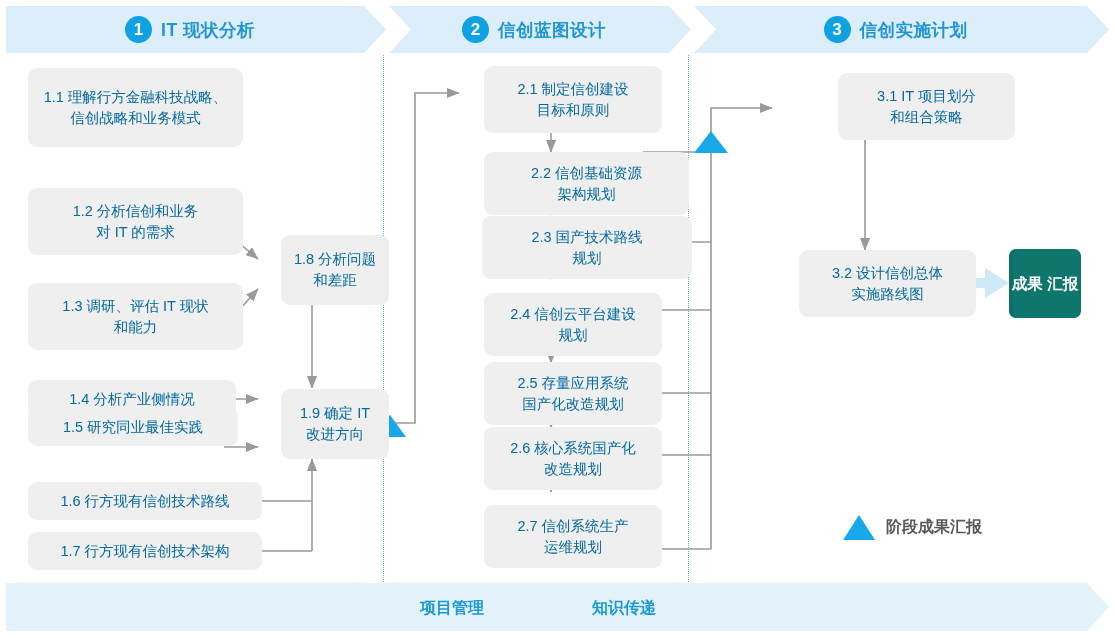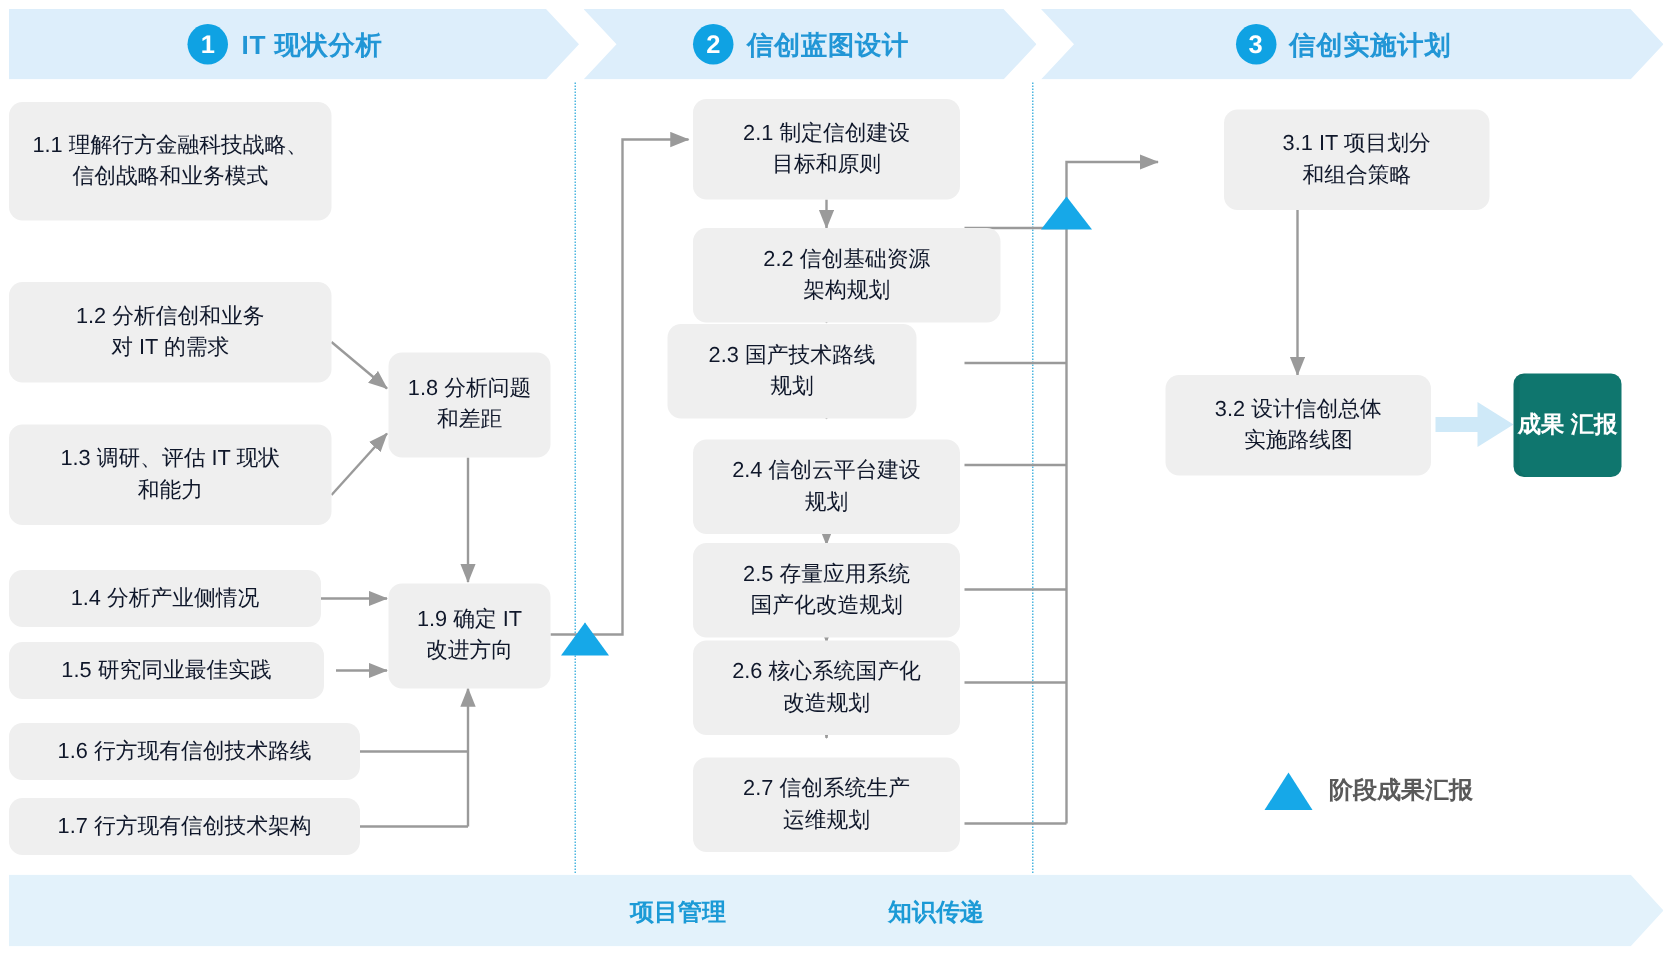--- a/index.html
+++ b/index.html
@@ -44,29 +44,30 @@
     width:0;
     border-left:1.5px dotted #4db6e0;
     top:55px;
     height:527px;
   }
   
   .box{
     position:absolute;
     background:#efefef;
     border-radius:9px;
-    color:#0f172a;
+    color:#0369a1;
     font-size:14.5px;
     line-height:21px;
     display:flex;
     align-items:center;
     justify-content:center;
     text-align:center;
     box-sizing:border-box;
     padding:0 8px;
+    margin-left:22px;
   }
   .box span{display:block;}
   
   .badge{
     position:absolute;
     background:#0f766e;
     border-radius:7px;
     color:#ffffff;
     font-size:15.5px;
     font-weight:bold;
@@ -205,21 +206,21 @@
     <div>
       <span>1.3 调研、评估 IT 现状</span>
       <span>和能力</span>
     </div>
   </div>
   <div class="box" style="left:6px;  top:380px; width:208px; height:38px;">
     <div>
         <span>1.4 分析产业侧情况</span>
       </div>
   </div>
-  <div class="box" style="left:6px;  top:428px; width:210px; height:38px;">
+  <div class="box" style="left:6px;  top:408px; width:210px; height:38px;">
     <div>
         <span>1.5 研究同业最佳实践</span>
       </div>
   </div>
   <div class="box" style="left:6px;  top:482px; width:234px; height:38px;">
     <div>
         <span>1.6 行方现有信创技术路线</span>
       </div>
   </div>
   <div class="box" style="left:6px;  top:532px; width:234px; height:38px;">
@@ -245,21 +246,21 @@
       <span>2.1 制定信创建设</span>
       <span>目标和原则</span>
     </div>
   </div>
   <div class="box" style="left:462px;top:152px; width:205px; height:63px;">
     <div>
       <span>2.2 信创基础资源</span>
       <span>架构规划</span>
     </div>
   </div>
-  <div class="box" style="left:445px;top:216px; width:166px; height:63px;">
+  <div class="box" style="left:460px;top:216px; width:210px; height:63px;">
     <div>
       <span>2.3 国产技术路线</span>
       <span>规划</span>
     </div>
   </div>
   <div class="box" style="left:462px;top:293px; width:178px; height:63px;">
     <div>
       <span>2.4 信创云平台建设</span>
       <span>规划</span>
     </div>

